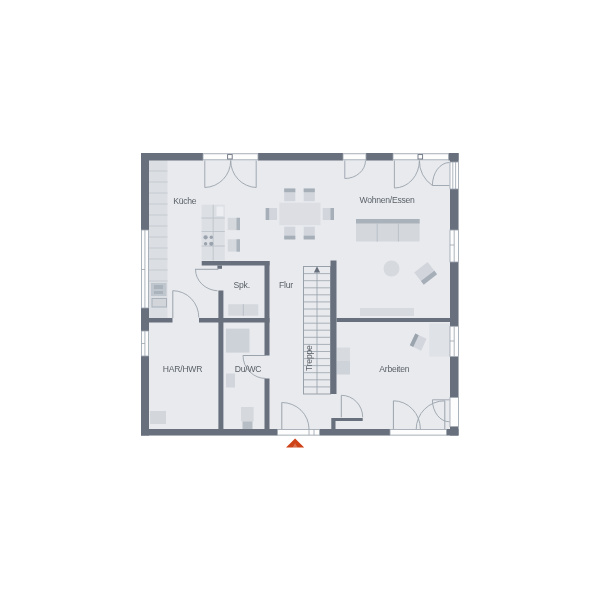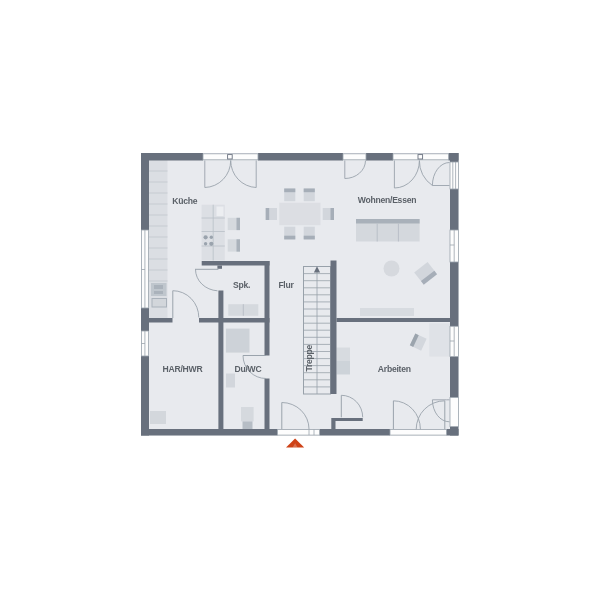--- a/index.html
+++ b/index.html
@@ -1,17 +1,17 @@
 <!DOCTYPE html>
 <html><head>
 <meta charset="utf-8">
 <style>
   html,body{margin:0;padding:0;background:#ffffff;}
   #page{width:600px;height:600px;position:relative;background:#ffffff;
-        font-family:"Liberation Sans", sans-serif;font-weight:bold;}
+        font-family:"Liberation Sans", sans-serif;}
   svg{position:absolute;left:0;top:0;}
   text{fill:#5a6067;font-family:"Liberation Sans", sans-serif;-webkit-font-smoothing:antialiased;}
 </style>
 </head>
 <body>
 <div id="page">
 <svg width="600" height="600" viewBox="0 0 600 600">
 
   <rect x="141" y="153" width="317.5" height="282.5" fill="#e8eaee"></rect>
 

